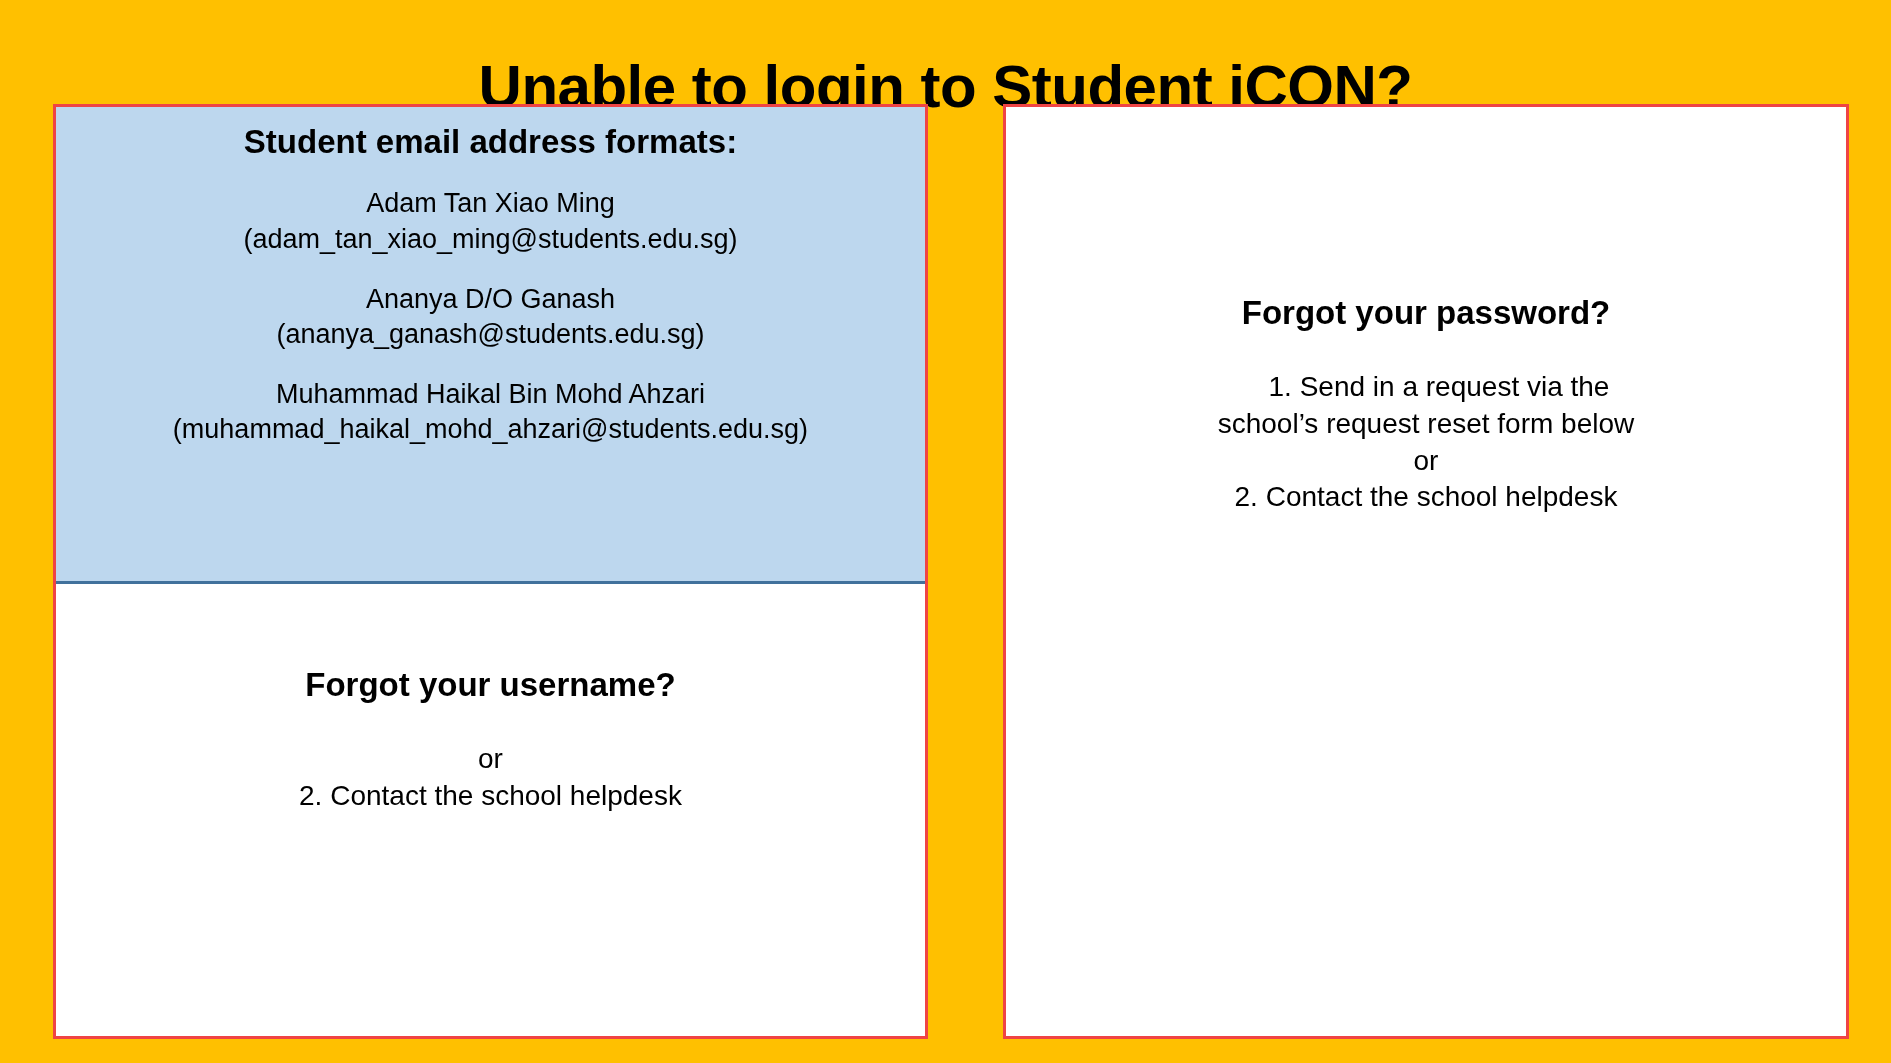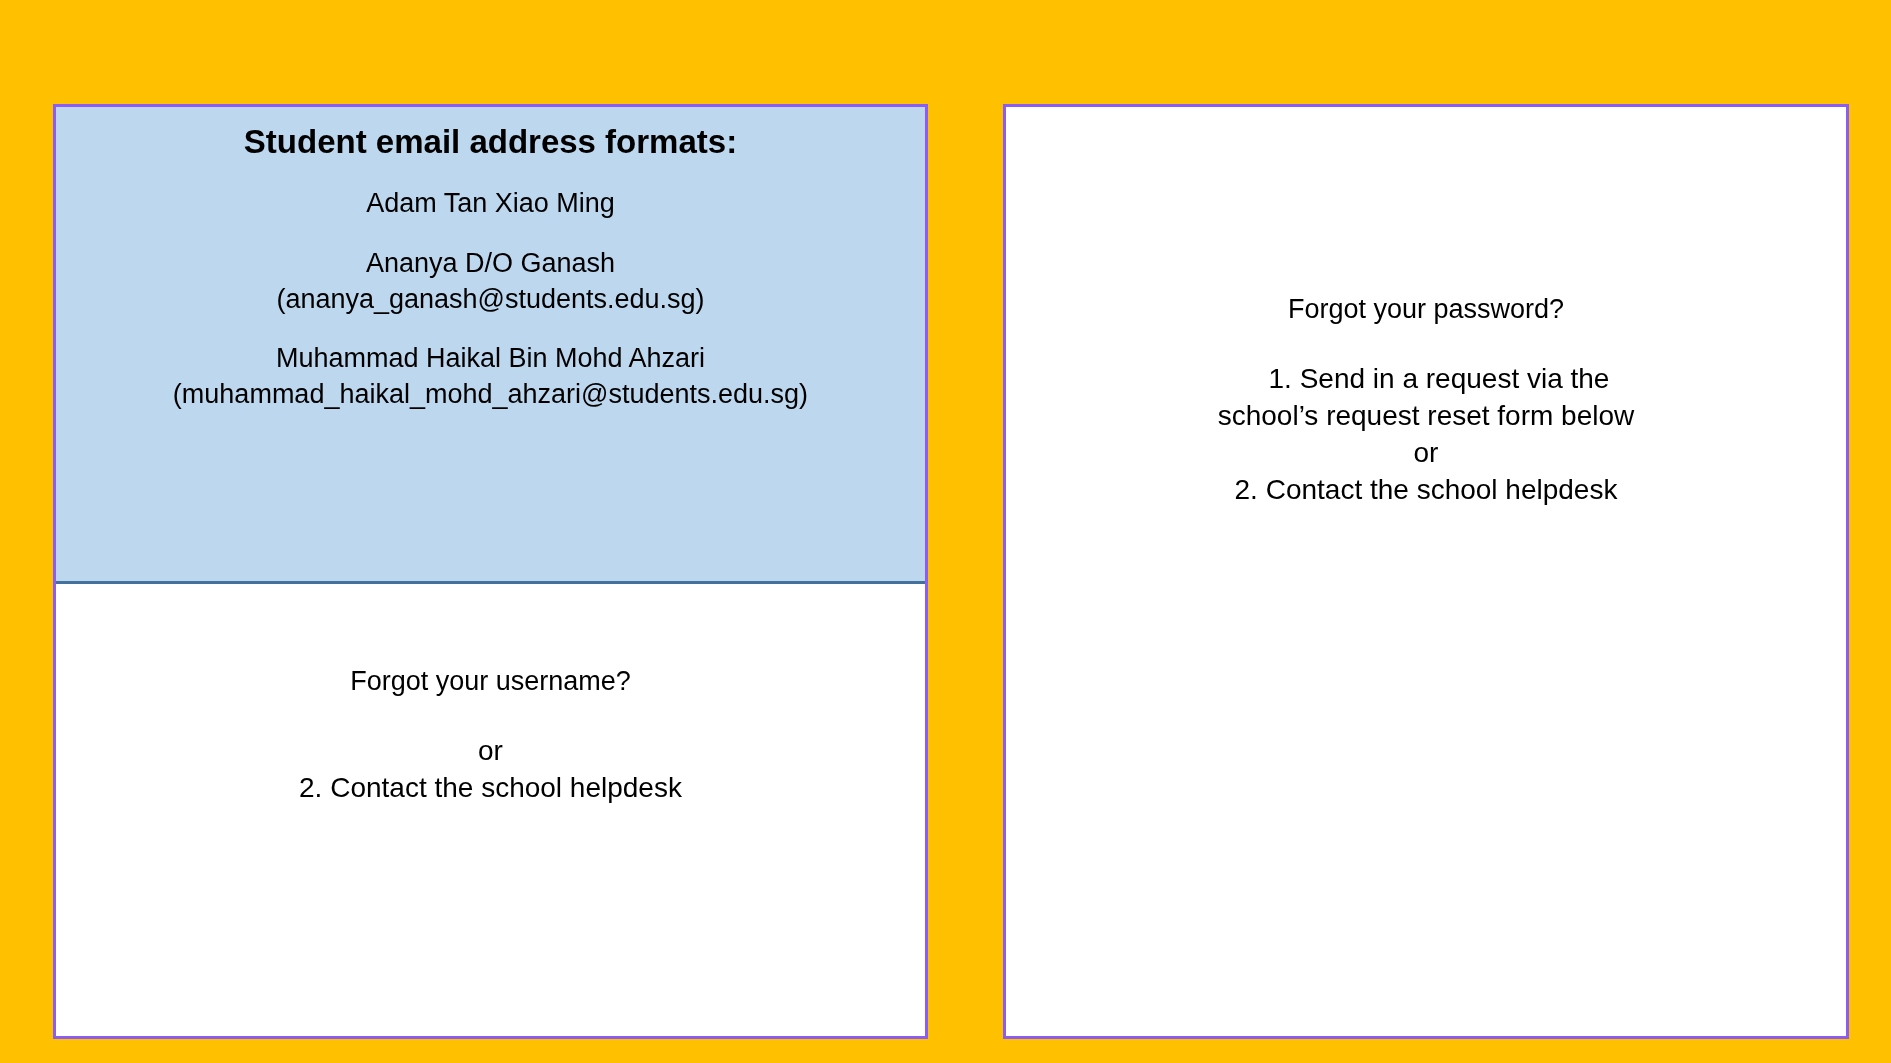--- a/index.html
+++ b/index.html
@@ -31,21 +31,21 @@
     font-weight: bold;
     color: #000000;
     letter-spacing: -0.5px;
     line-height: 1.1;
     white-space: nowrap;
   }
 
   
   .panel {
     position: absolute;
-    border: 3px solid #8b5cf6;
+    border: 3px solid #ef4444;
     box-sizing: border-box;
     background: #FFFFFF;
   }
   .panel-left {
     left: 53px;
     top: 104px;
     width: 875px;
     height: 935px;
   }
   .panel-right {
@@ -93,49 +93,51 @@
     left: 0;
     width: 100%;
     text-align: center;
     color: #000000;
   }
   .help-left  { top: 558px; }
   .help-right { top: 186px; }
 
   .help-heading {
     margin: 0;
-    font-size: 27px;
-    font-weight: normal;
+    font-size: 33px;
+    font-weight: bold;
     line-height: 1.2;
   }
   .help-steps {
     margin: 0;
     padding-top: 36px;
     font-size: 28px;
     line-height: 1.32;
   }
   .help-steps .step,
   .help-steps .conj {
     display: block;
   }
   .help-steps .step-1 { padding-left: 26px; }
 </style>
 </head>
 <body>
 
 <div class="slide">
 
+  <h1 class="slide-title">Unable to login to Student iCON?</h1>
 
   <div class="panel panel-left">
 
     <div class="email-block">
       <div class="email-heading">Student email address formats:</div>
 
       <div class="email-entry">
         <span class="name">Adam Tan Xiao Ming</span>
+        <span class="addr">(adam_tan_xiao_ming@students.edu.sg)</span>
       </div>
 
       <div class="email-entry">
         <span class="name">Ananya D/O Ganash</span>
         <span class="addr">(ananya_ganash@students.edu.sg)</span>
       </div>
 
       <div class="email-entry">
         <span class="name">Muhammad Haikal Bin Mohd Ahzari</span>
         <span class="addr">(muhammad_haikal_mohd_ahzari@students.edu.sg)</span>

